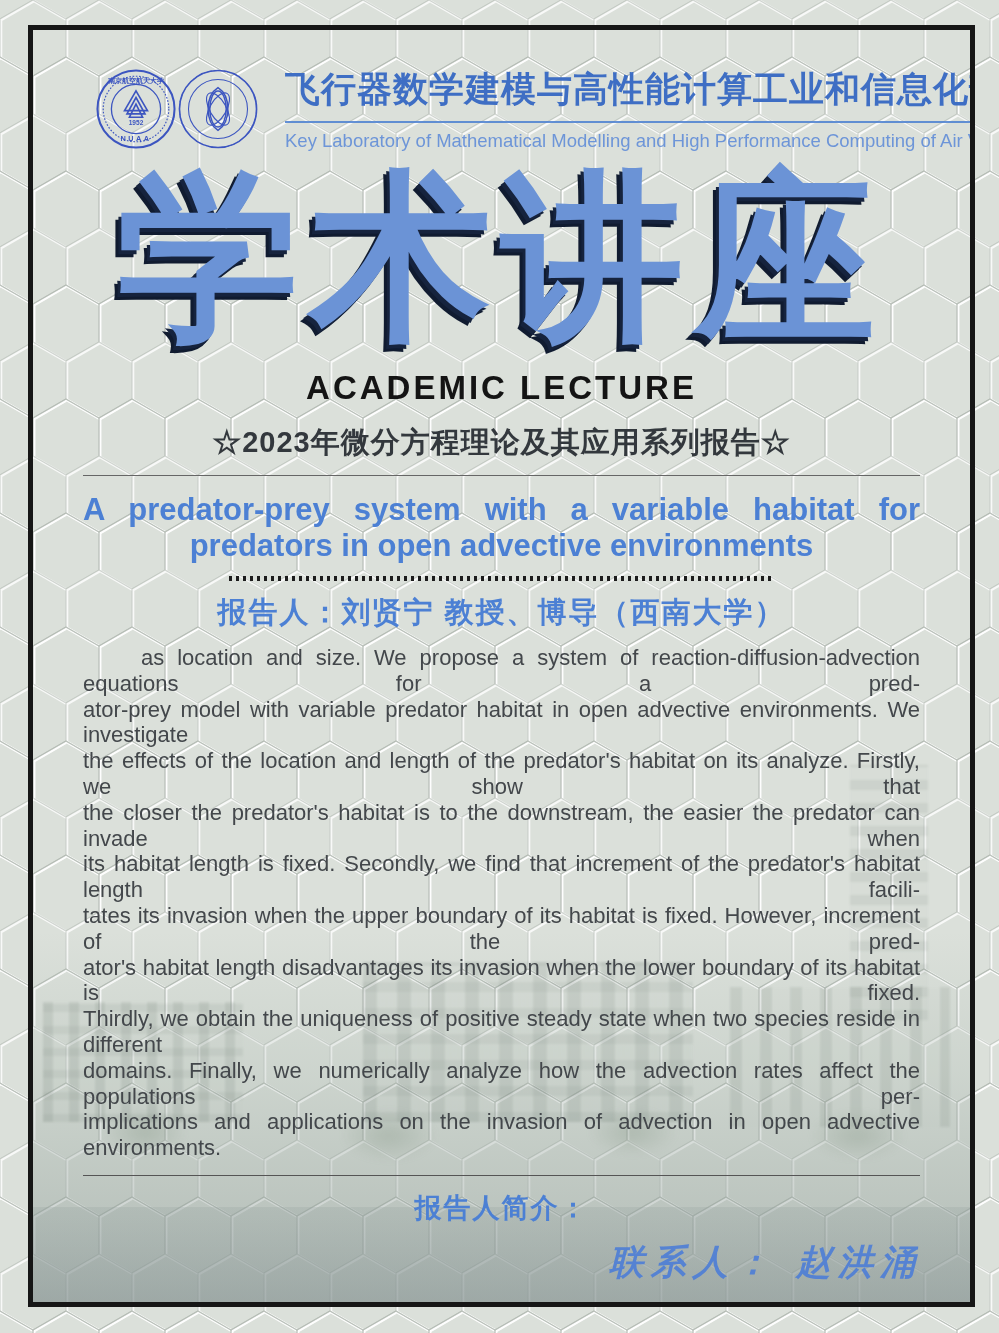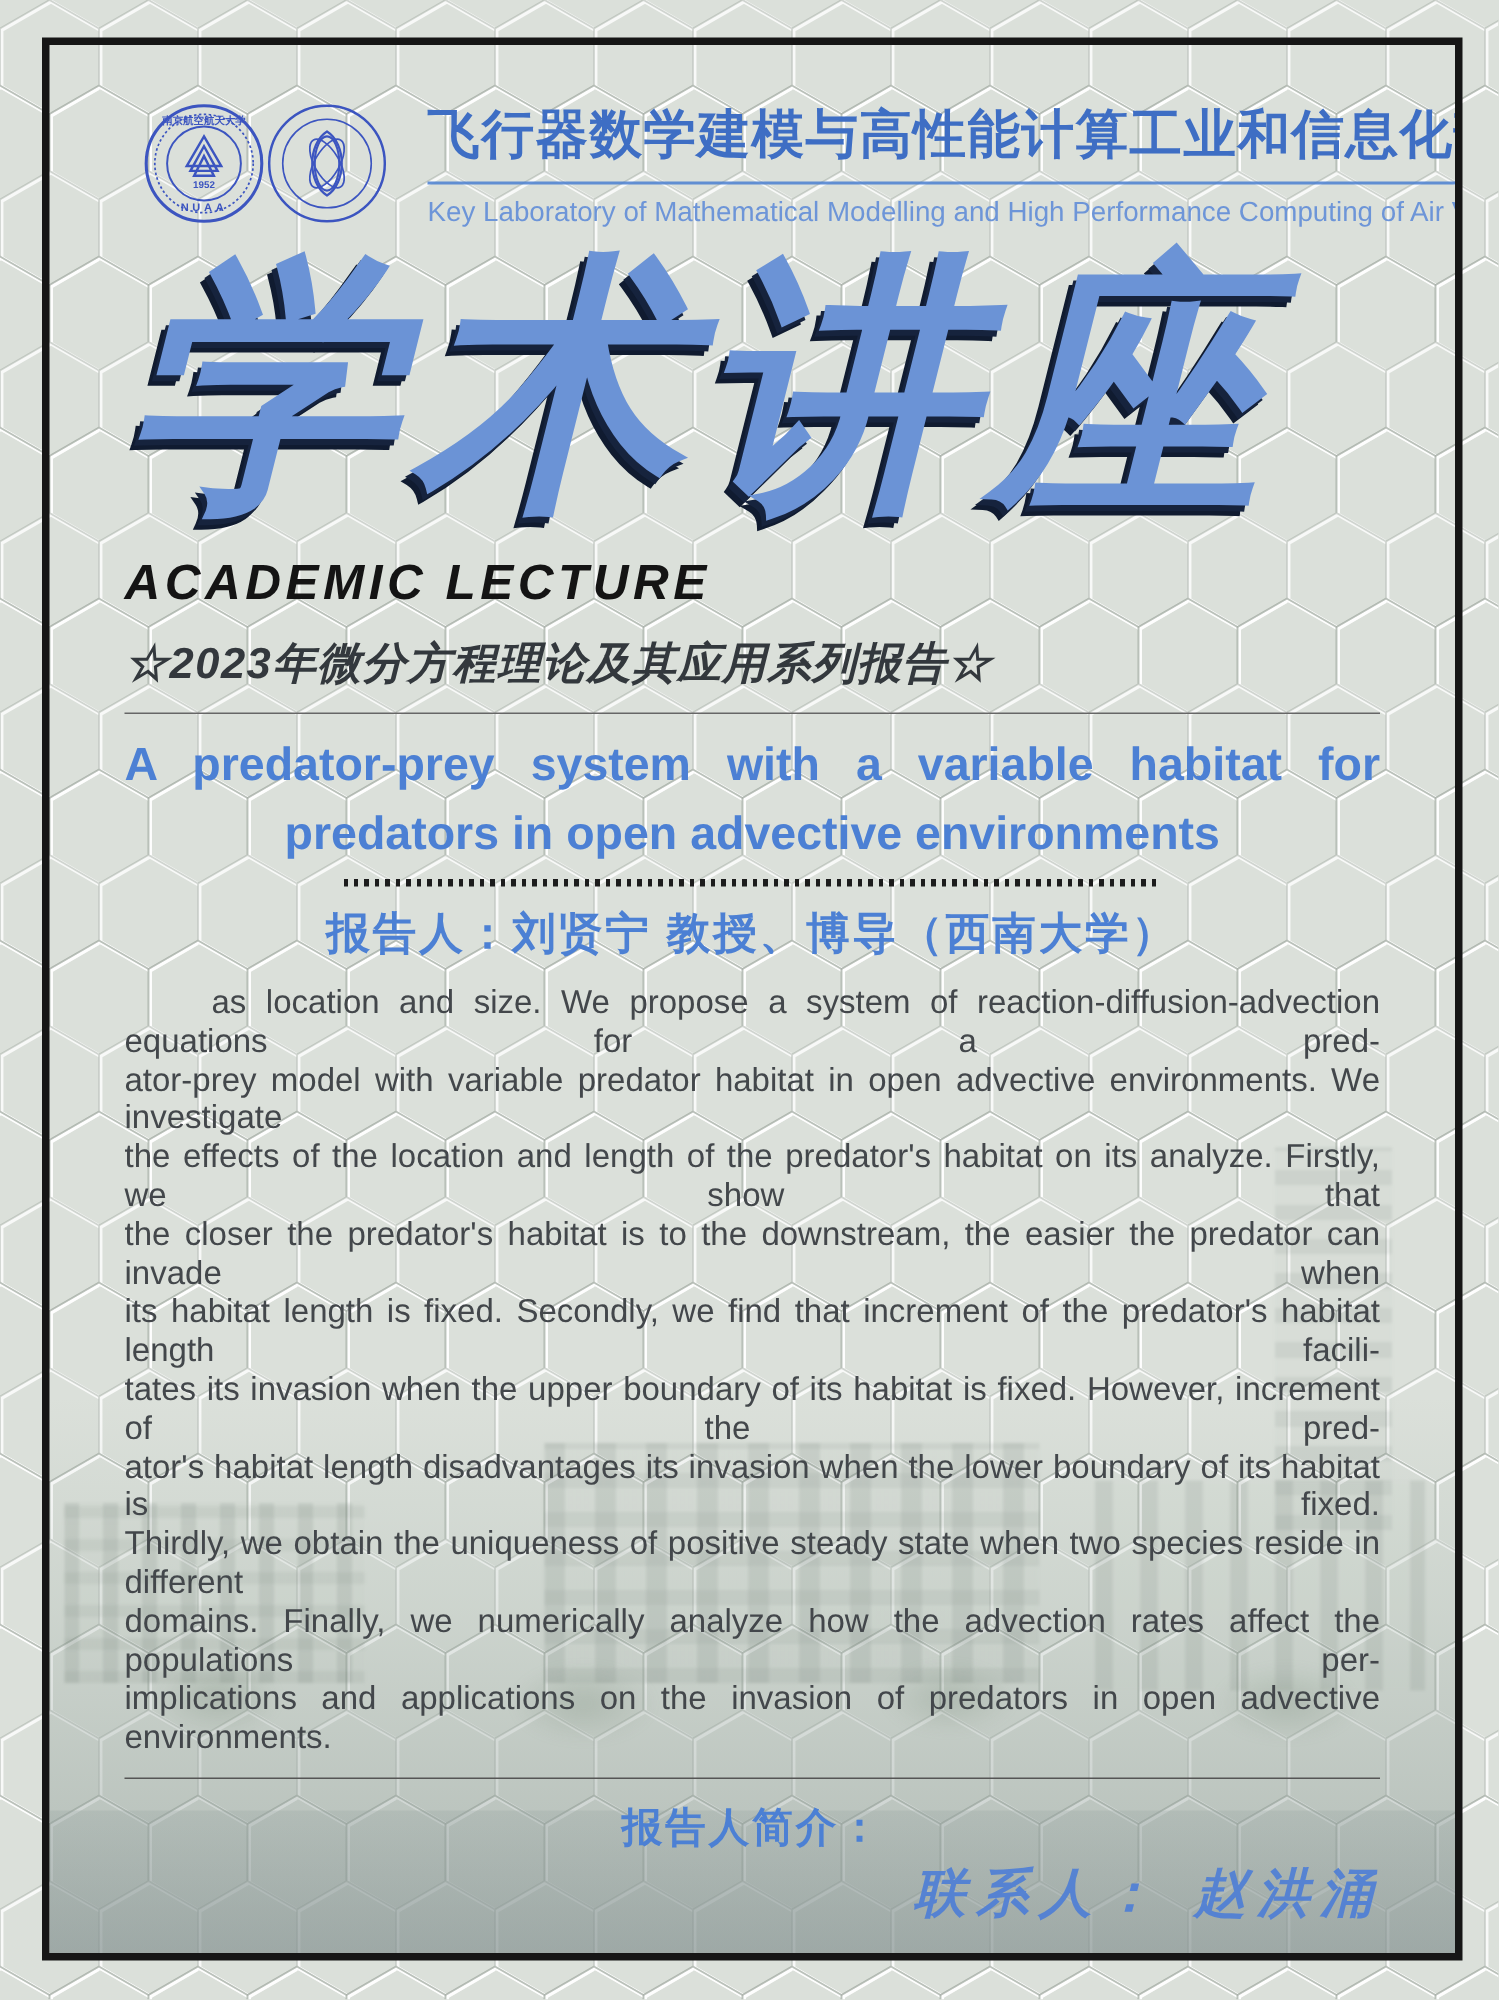--- a/index.html
+++ b/index.html
@@ -38,34 +38,34 @@
   .tower{position:absolute;right:42px;top:735px;width:78px;height:255px;z-index:1;opacity:.5;filter:blur(1px);
     background:repeating-linear-gradient(0deg, rgba(118,130,124,.30) 0 10px, rgba(176,186,180,.16) 10px 23px);}
   
   .hdr{display:flex;align-items:center;margin-top:36px;}
   .logos{display:flex;align-items:center;margin-left:12px;font-weight:bold;}
   .hdr-text{margin-left:26px;flex:1;}
   .hdr-cn{font-size:35px;font-weight:bold;color:#3e6ec4;letter-spacing:1px;white-space:nowrap;
     border-bottom:2px solid rgba(74,127,208,.85);padding-bottom:8px;}
   .hdr-en{font-size:18.5px;color:#6d95d8;margin-top:7px;white-space:nowrap;}
   
-  .hero{text-align:left;margin-top:14px;font-style:italic;}
+  .hero{text-align:center;margin-top:14px;}
   .hero-cn{
     font-size:182px;line-height:1.0;font-weight:900;color:#6b93d6;letter-spacing:10px;
     font-family:"DejaVu Sans","Liberation Sans",sans-serif;
     text-shadow:-3px 4px 0 #16233d, -6px 7px 0 #101b30;
     white-space:nowrap;
   }
   .hero-en{font-size:33px;font-weight:bold;color:#141414;letter-spacing:3px;margin-top:21px;}
   .series{font-size:29px;font-weight:bold;color:#33383d;margin-top:16px;letter-spacing:1px;}
   .rule{border:none;border-top:1.5px solid #666;margin:12px 0 0 0;}
   
   .talk-t1{font-size:31px;font-weight:bold;color:#4c80d4;margin-top:16px;
     text-align:justify;text-align-last:justify;}
-  .talk-t2{font-size:31px;font-weight:bold;color:#4c80d4;text-align:center;margin-top:10px;}
+  .talk-t2{font-size:31px;font-weight:bold;color:#4c80d4;text-align:center;margin-top:0;}
   .dotrule{height:5px;width:545px;margin:12px auto 0 auto;
     background:repeating-linear-gradient(90deg,#1c1c1c 0 3px, transparent 3px 7px);}
   .speaker{font-size:29px;font-weight:bold;color:#4c80d4;text-align:center;margin-top:12px;letter-spacing:2px;}
   
   .abstract{margin-top:12px;color:#43474b;font-size:22px;}
   .abs-line{line-height:25.8px;text-align:justify;text-align-last:justify;}
   .abs-line:first-child{text-indent:58px;}
   .abs-line:last-child{text-align-last:left;}
   .rule2{border:none;border-top:1.5px solid #555;margin:14px 0 0 0;}
   
@@ -155,21 +155,21 @@
     <div class="abstract">
         <div class="abs-line">as location and size. We propose a system of reaction-diffusion-advection equations for a pred-</div>
         <div class="abs-line">ator-prey model with variable predator habitat in open advective environments. We investigate</div>
         <div class="abs-line">the effects of the location and length of the predator's habitat on its analyze. Firstly, we show that</div>
         <div class="abs-line">the closer the predator's habitat is to the downstream, the easier the predator can invade when</div>
         <div class="abs-line">its habitat length is fixed. Secondly, we find that increment of the predator's habitat length facili-</div>
         <div class="abs-line">tates its invasion when the upper boundary of its habitat is fixed. However, increment of the pred-</div>
         <div class="abs-line">ator's habitat length disadvantages its invasion when the lower boundary of its habitat is fixed.</div>
         <div class="abs-line">Thirdly, we obtain the uniqueness of positive steady state when two species reside in different</div>
         <div class="abs-line">domains. Finally, we numerically analyze how the advection rates affect the populations per-</div>
-        <div class="abs-line">implications and applications on the invasion of predators in open advective environments.</div>
+        <div class="abs-line">implications and applications on the invasion of advection in open advective environments.</div>
       </div>
 
     <hr class="rule2">
 
     <div class="bio-head">报告人简介：</div>
 
   </div>
 
   <div class="contact">联系人： 赵洪涌</div>
 </div>

